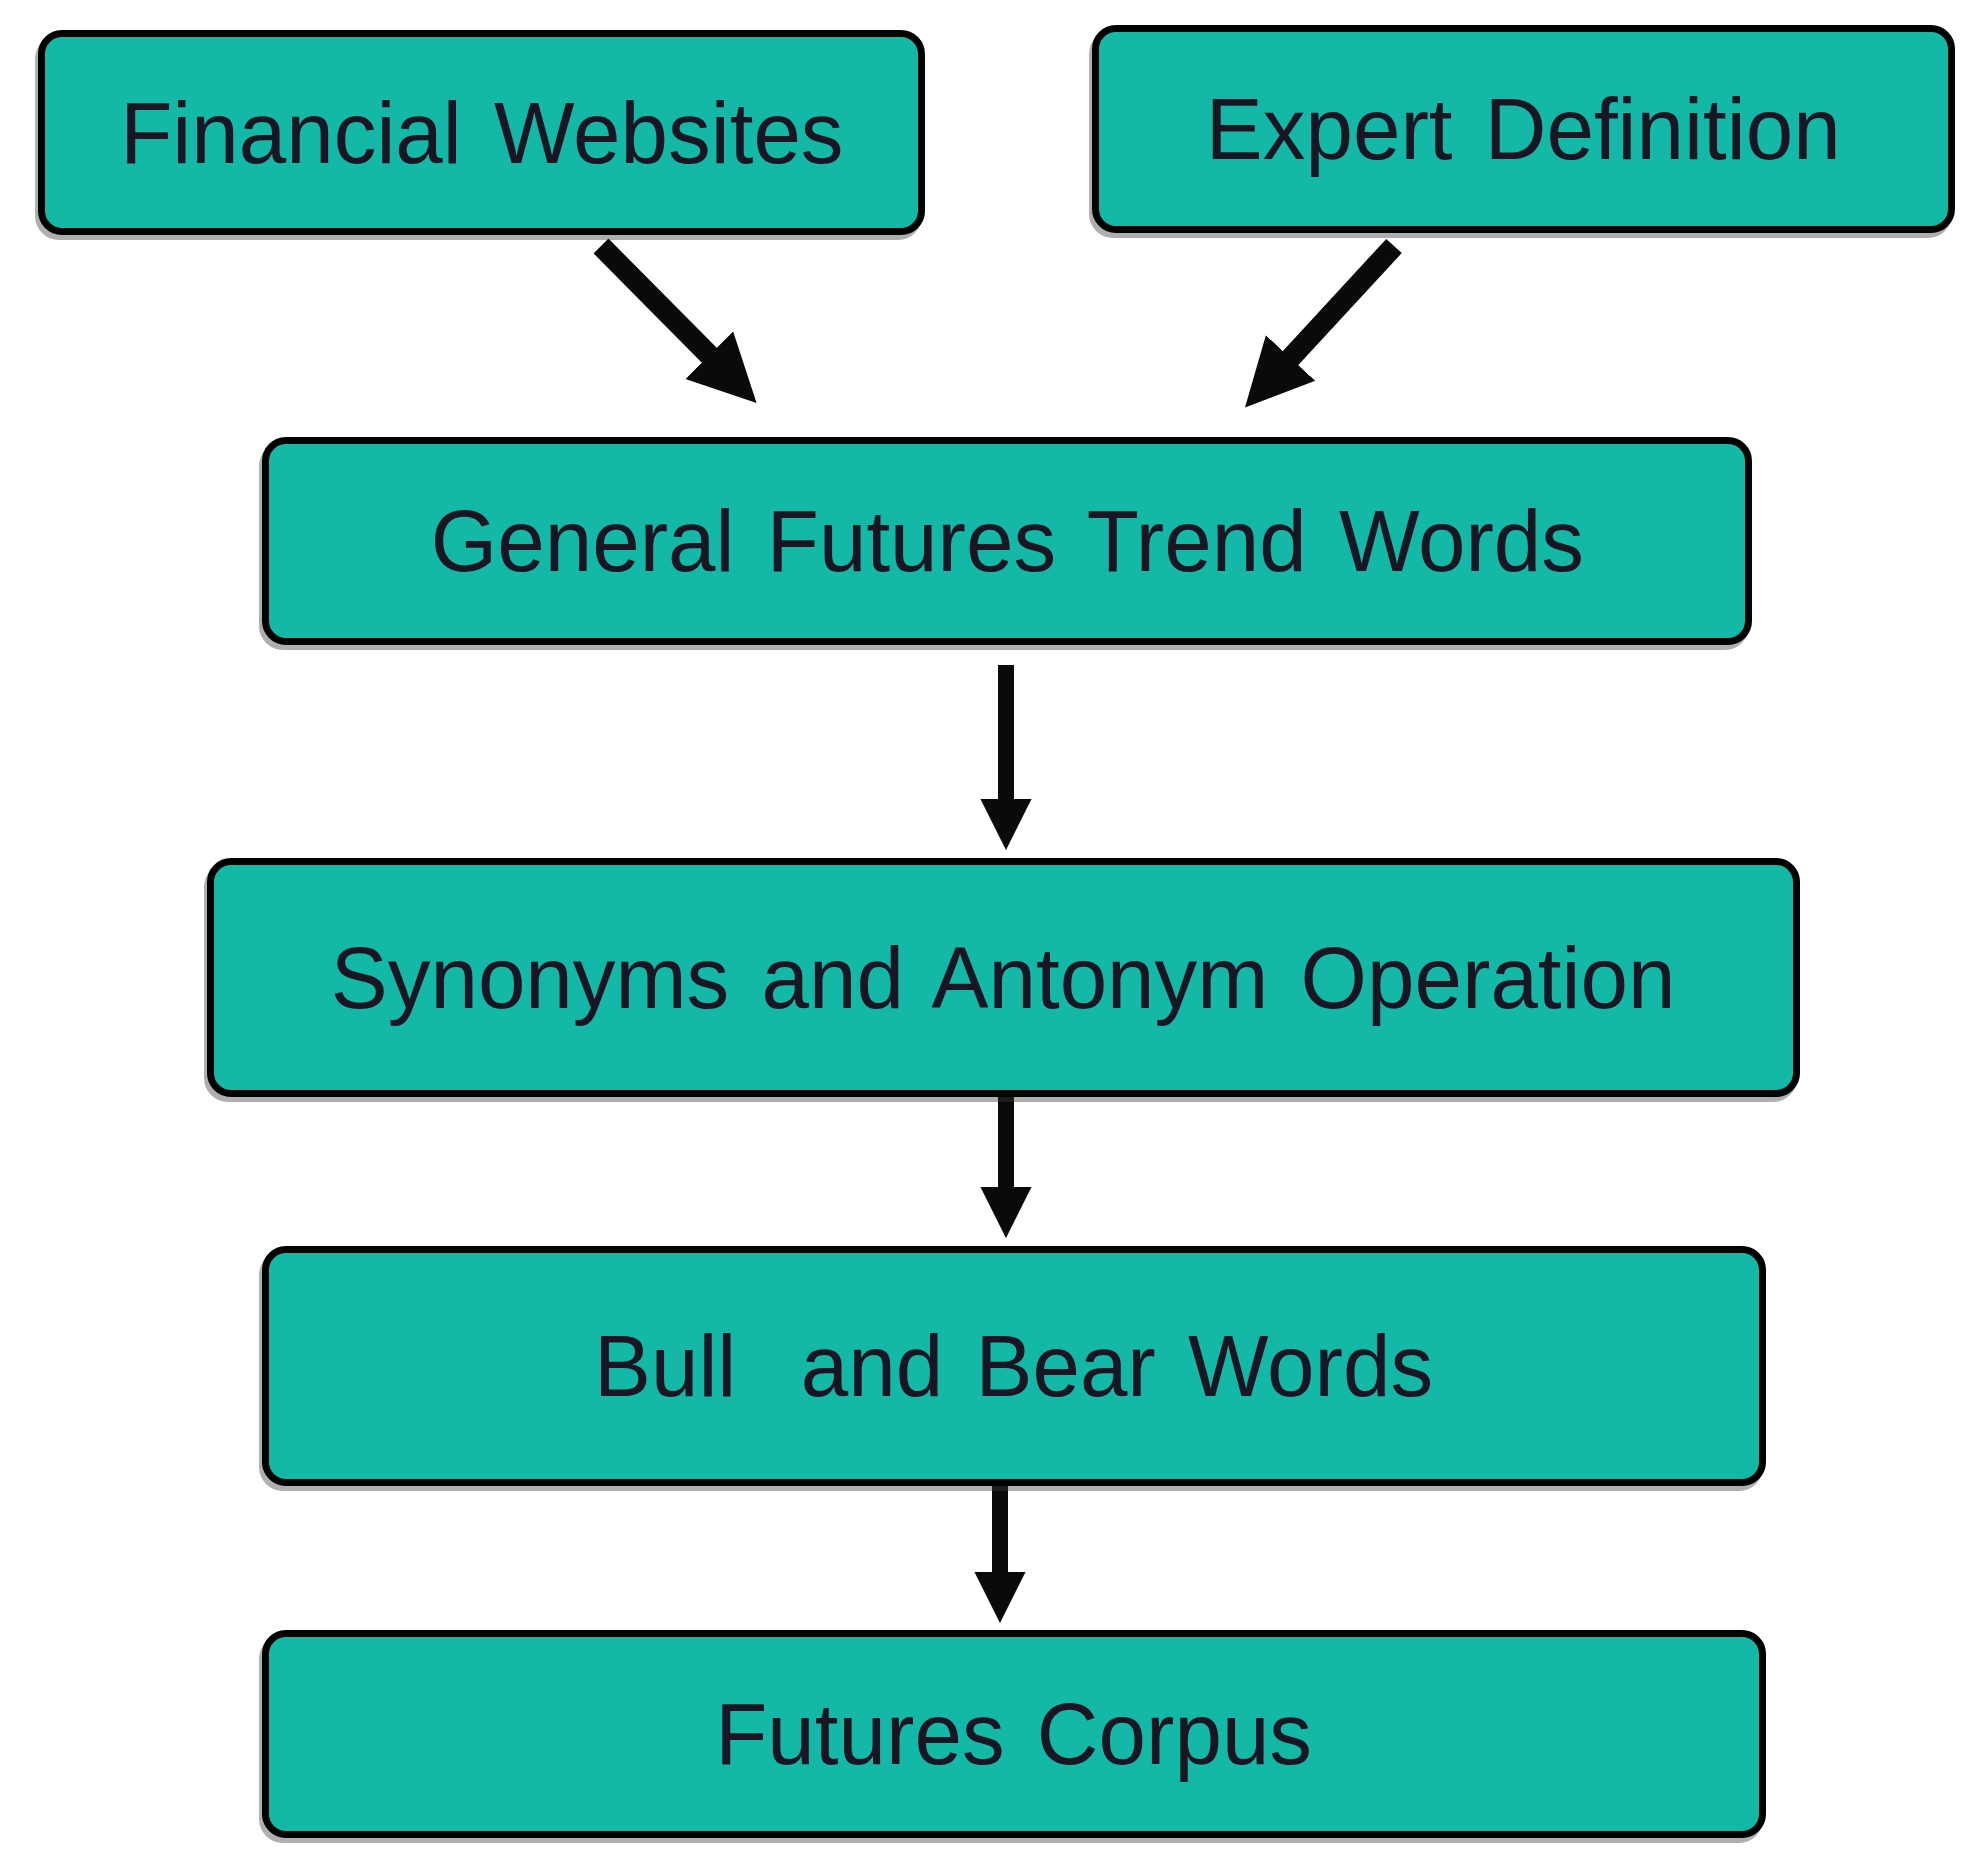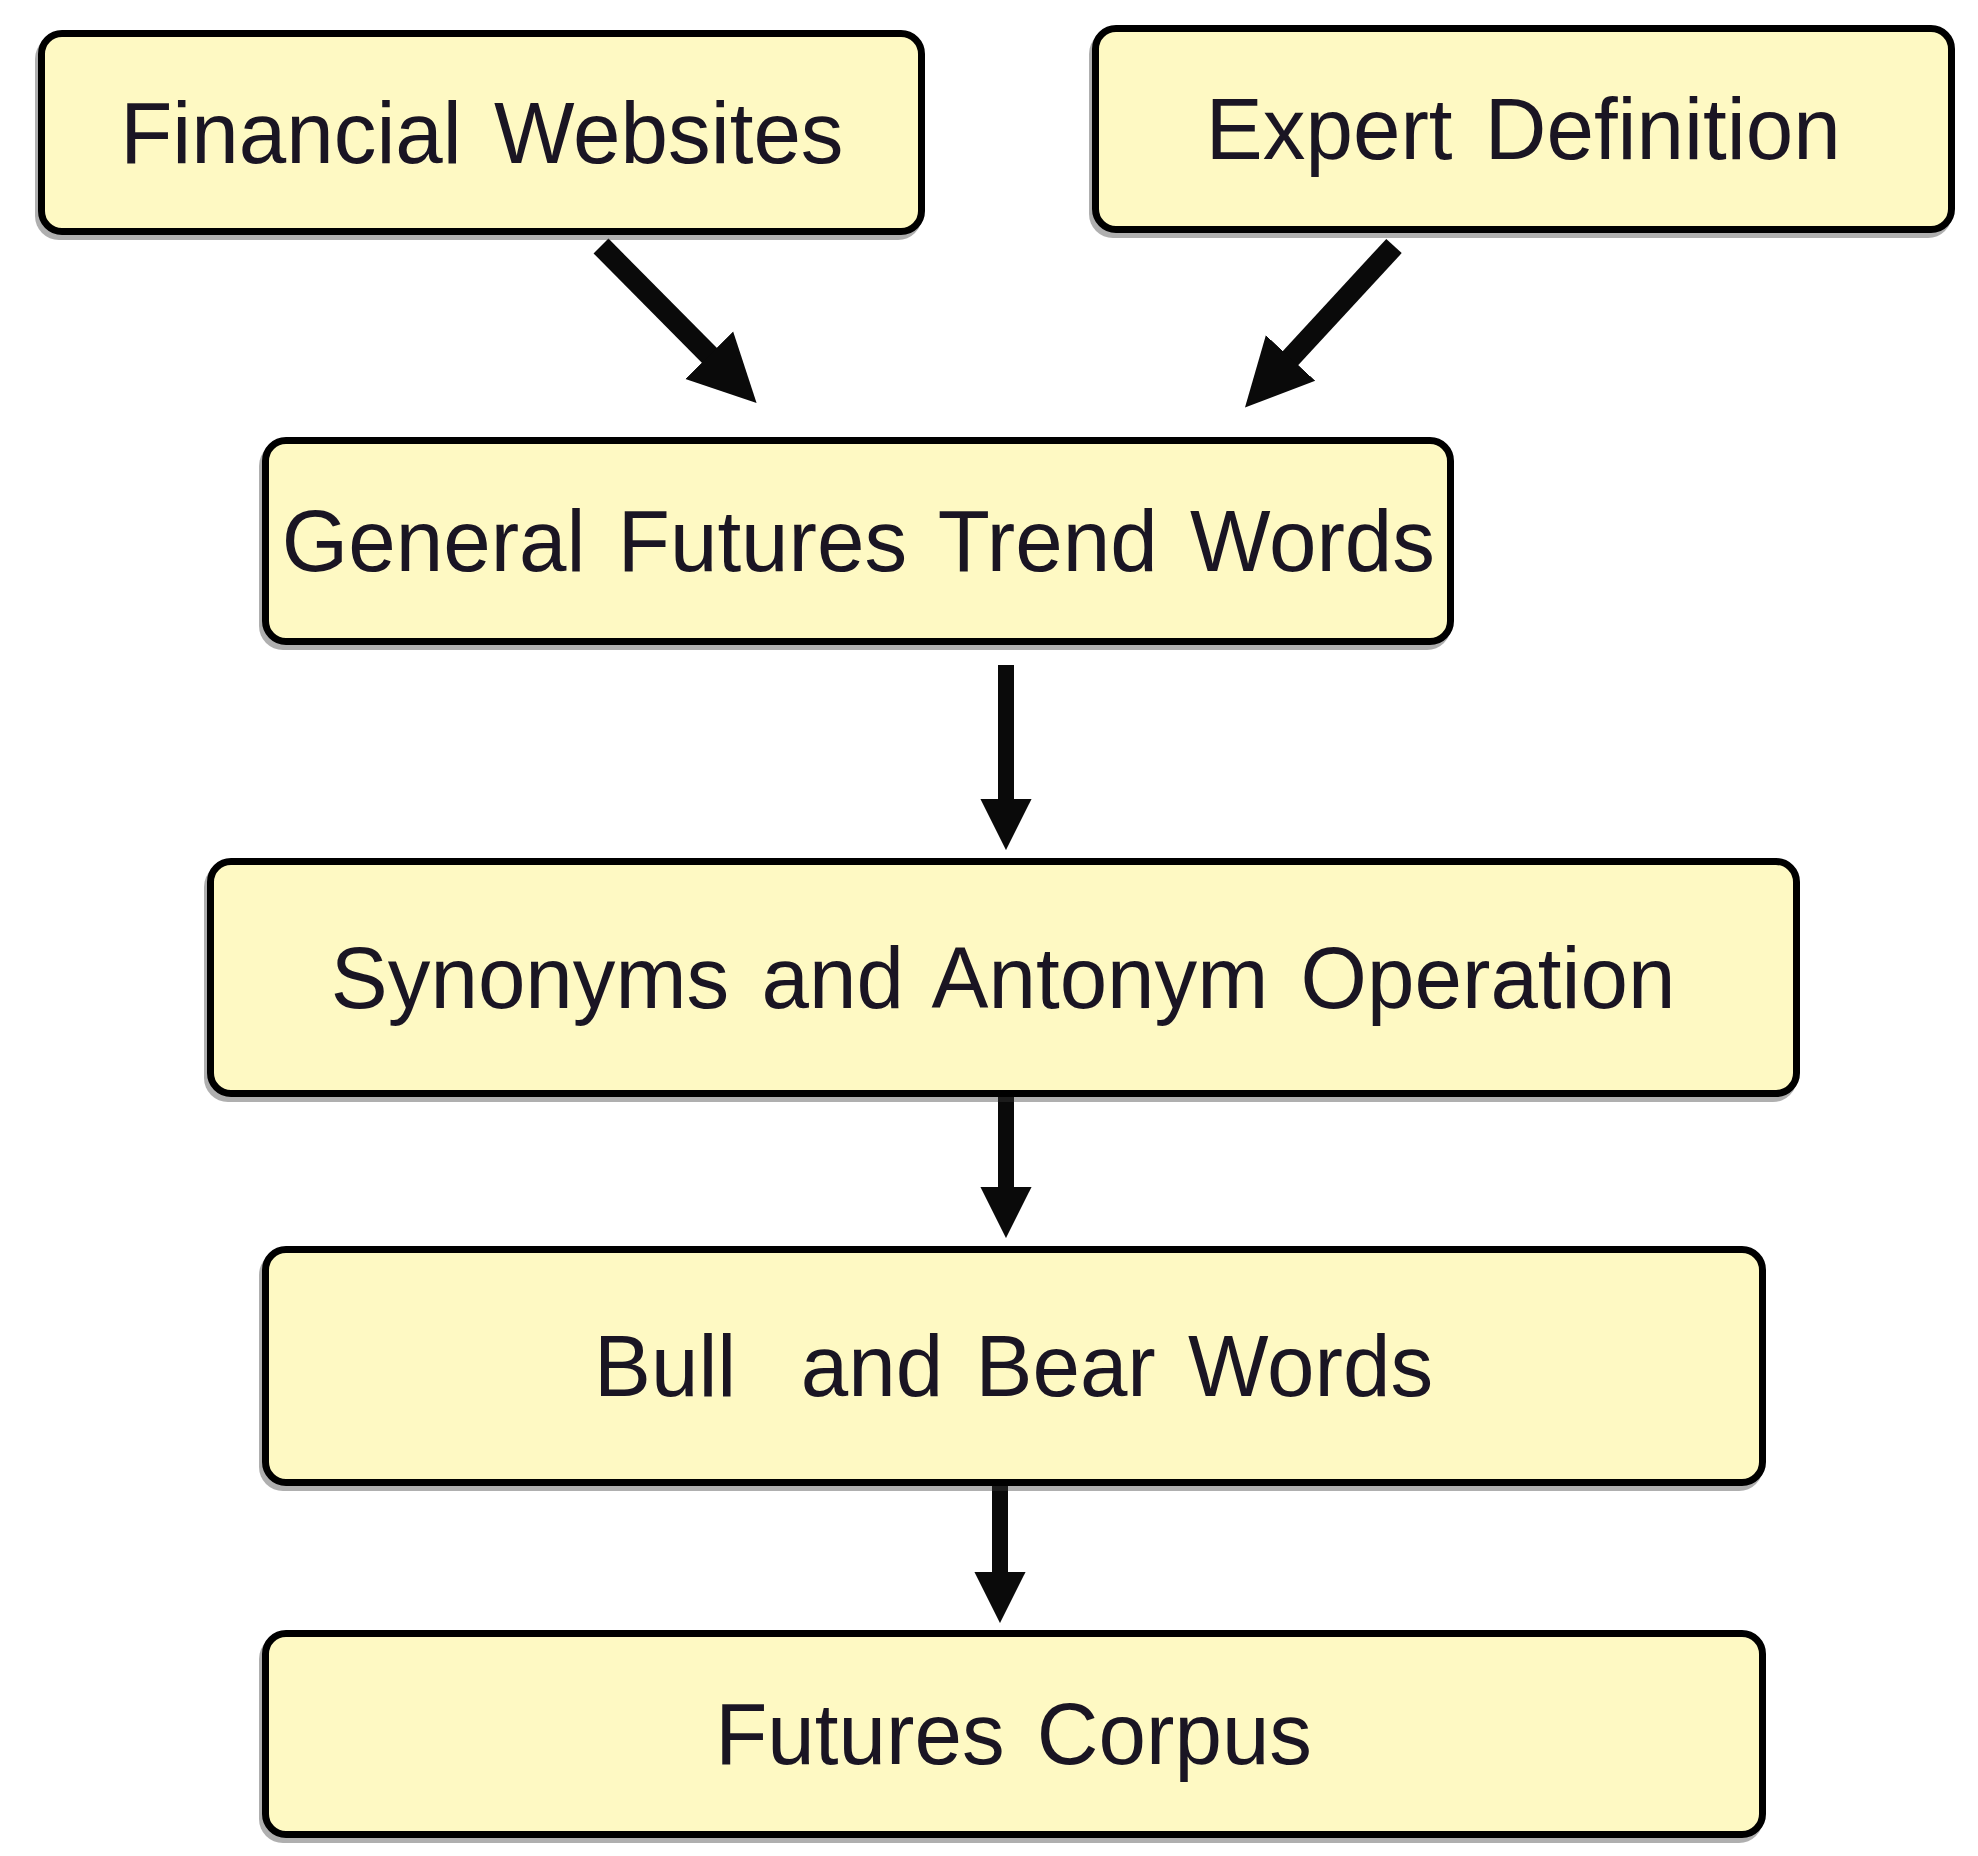--- a/index.html
+++ b/index.html
@@ -25,21 +25,21 @@
   }
   .arrow-line {
     stroke: #0a0a0a;
     fill: none;
   }
   .arrow-line.vert { stroke-width: 16; }
   .arrow-line.diag { stroke-width: 21; }
   .node {
     position: absolute;
     box-sizing: border-box;
-    background: #fef9c3;
+    background: #14b8a6;
     border: 7px solid #000000;
     border-radius: 24px;
     display: flex;
     align-items: center;
     justify-content: center;
     box-shadow: -3px 5px 0 rgba(55, 55, 55, 0.40);
   }
   .node .label {
     font-size: 88px;
     font-weight: 400;
@@ -70,21 +70,21 @@
   </svg>
 
   <div class="node" style="left: 38px; top: 30px; width: 887px; height: 205px;">
     <span class="label">Financial Websites</span>
   </div>
 
   <div class="node" style="left: 1092px; top: 25px; width: 863px; height: 208px;">
     <span class="label">Expert Definition</span>
   </div>
 
-  <div class="node" style="left: 262px; top: 437px; width: 1192px; height: 208px;">
+  <div class="node" style="left: 262px; top: 437px; width: 1490px; height: 208px;">
     <span class="label">General Futures Trend Words</span>
   </div>
 
   <div class="node" style="left: 207px; top: 858px; width: 1593px; height: 239px;">
     <span class="label">Synonyms and Antonym Operation</span>
   </div>
 
   <div class="node" style="left: 262px; top: 1246px; width: 1504px; height: 240px;">
     <span class="label">Bull  and Bear Words</span>
   </div>

